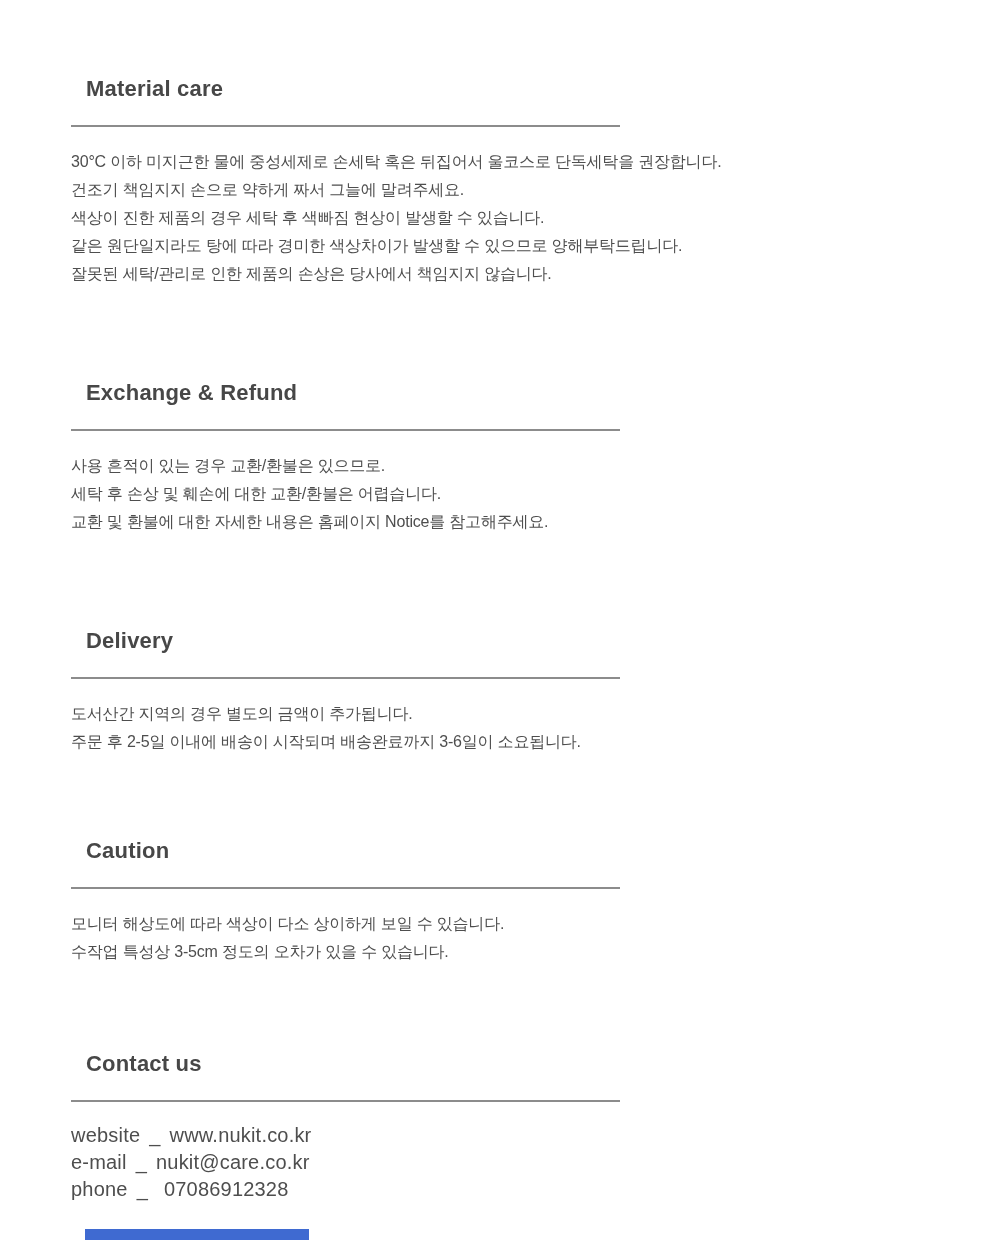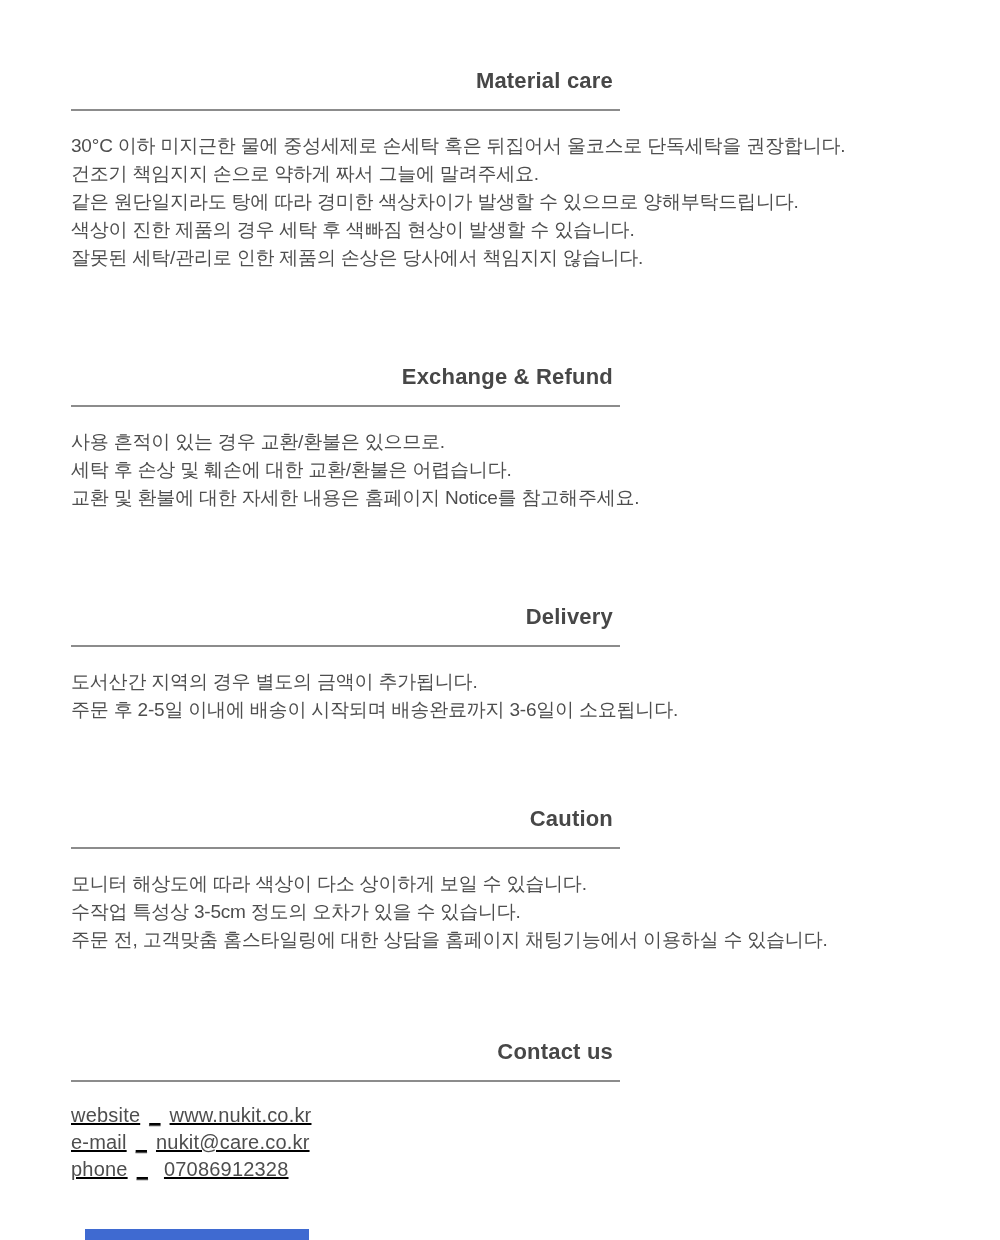--- a/index.html
+++ b/index.html
@@ -31,46 +31,44 @@
   section.sec-0 { margin-bottom: 93px; }
   section.sec-1 { margin-bottom: 93px; }
   section.sec-2 { margin-bottom: 83px; }
   section.sec-3 { margin-bottom: 86px; }
   section.sec-4 { margin-bottom: 0; }
   .heading-wrap {
     width: 549px;
     padding-bottom: 9px;
   }
   h2.section-title {
-    margin: 7px;
+    margin: 15px;
     font-size: 22px;
     line-height: 24px;
     font-weight: 700;
     letter-spacing: 0.2px;
     color: var(--heading-color);
-    text-align: right;
   }
   .rule {
     width: 549px;
     height: 2px;
     background: var(--rule-color);
   }
   .body-text {
     margin-top: 21px;
   }
   .text-line {
-    font-size: 19px;
+    font-size: 16px;
     line-height: 28px;
     color: var(--body-color);
     letter-spacing: -0.2px;
     white-space: nowrap;
   }
   .contact-list {
     margin-top: 20px;
-    text-decoration: underline;
   }
   .contact-line {
     font-size: 20px;
     line-height: 27px;
     color: var(--body-color);
     letter-spacing: 0.2px;
   }
   .contact-sep { margin: 0 9px; }
   .contact-line.row-phone .contact-value { margin-left: 7px; }
   .accent-bar {
@@ -89,22 +87,22 @@
   <div class="content">
 
     <section class="sec-0">
       <div class="heading-wrap">
         <h2 class="section-title">Material care</h2>
       </div>
       <div class="rule"></div>
       <div class="body-text">
         <div class="text-line">30°C 이하 미지근한 물에 중성세제로 손세탁 혹은 뒤집어서 울코스로 단독세탁을 권장합니다.</div>
         <div class="text-line">건조기 책임지지 손으로 약하게 짜서 그늘에 말려주세요.</div>
+        <div class="text-line">색상이 진한 제품의 경우 세탁 후 색빠짐 현상이 발생할 수 있습니다.</div>
         <div class="text-line">같은 원단일지라도 탕에 따라 경미한 색상차이가 발생할 수 있으므로 양해부탁드립니다.</div>
-        <div class="text-line">색상이 진한 제품의 경우 세탁 후 색빠짐 현상이 발생할 수 있습니다.</div>
         <div class="text-line">잘못된 세탁/관리로 인한 제품의 손상은 당사에서 책임지지 않습니다.</div>
       </div>
     </section>
 
     <section class="sec-1">
       <div class="heading-wrap">
         <h2 class="section-title">Exchange &amp; Refund</h2>
       </div>
       <div class="rule"></div>
       <div class="body-text">
@@ -126,21 +124,20 @@
     </section>
 
     <section class="sec-3">
       <div class="heading-wrap">
         <h2 class="section-title">Caution</h2>
       </div>
       <div class="rule"></div>
       <div class="body-text">
         <div class="text-line">모니터 해상도에 따라 색상이 다소 상이하게 보일 수 있습니다.</div>
         <div class="text-line">수작업 특성상 3-5cm 정도의 오차가 있을 수 있습니다.</div>
-        <div class="text-line">주문 전, 고객맞춤 홈스타일링에 대한 상담을 홈페이지 채팅기능에서 이용하실 수 있습니다.</div>
       </div>
     </section>
 
     <section class="sec-4">
       <div class="heading-wrap">
         <h2 class="section-title">Contact us</h2>
       </div>
       <div class="rule"></div>
       <div class="contact-list">
         <div class="contact-line row-website">

